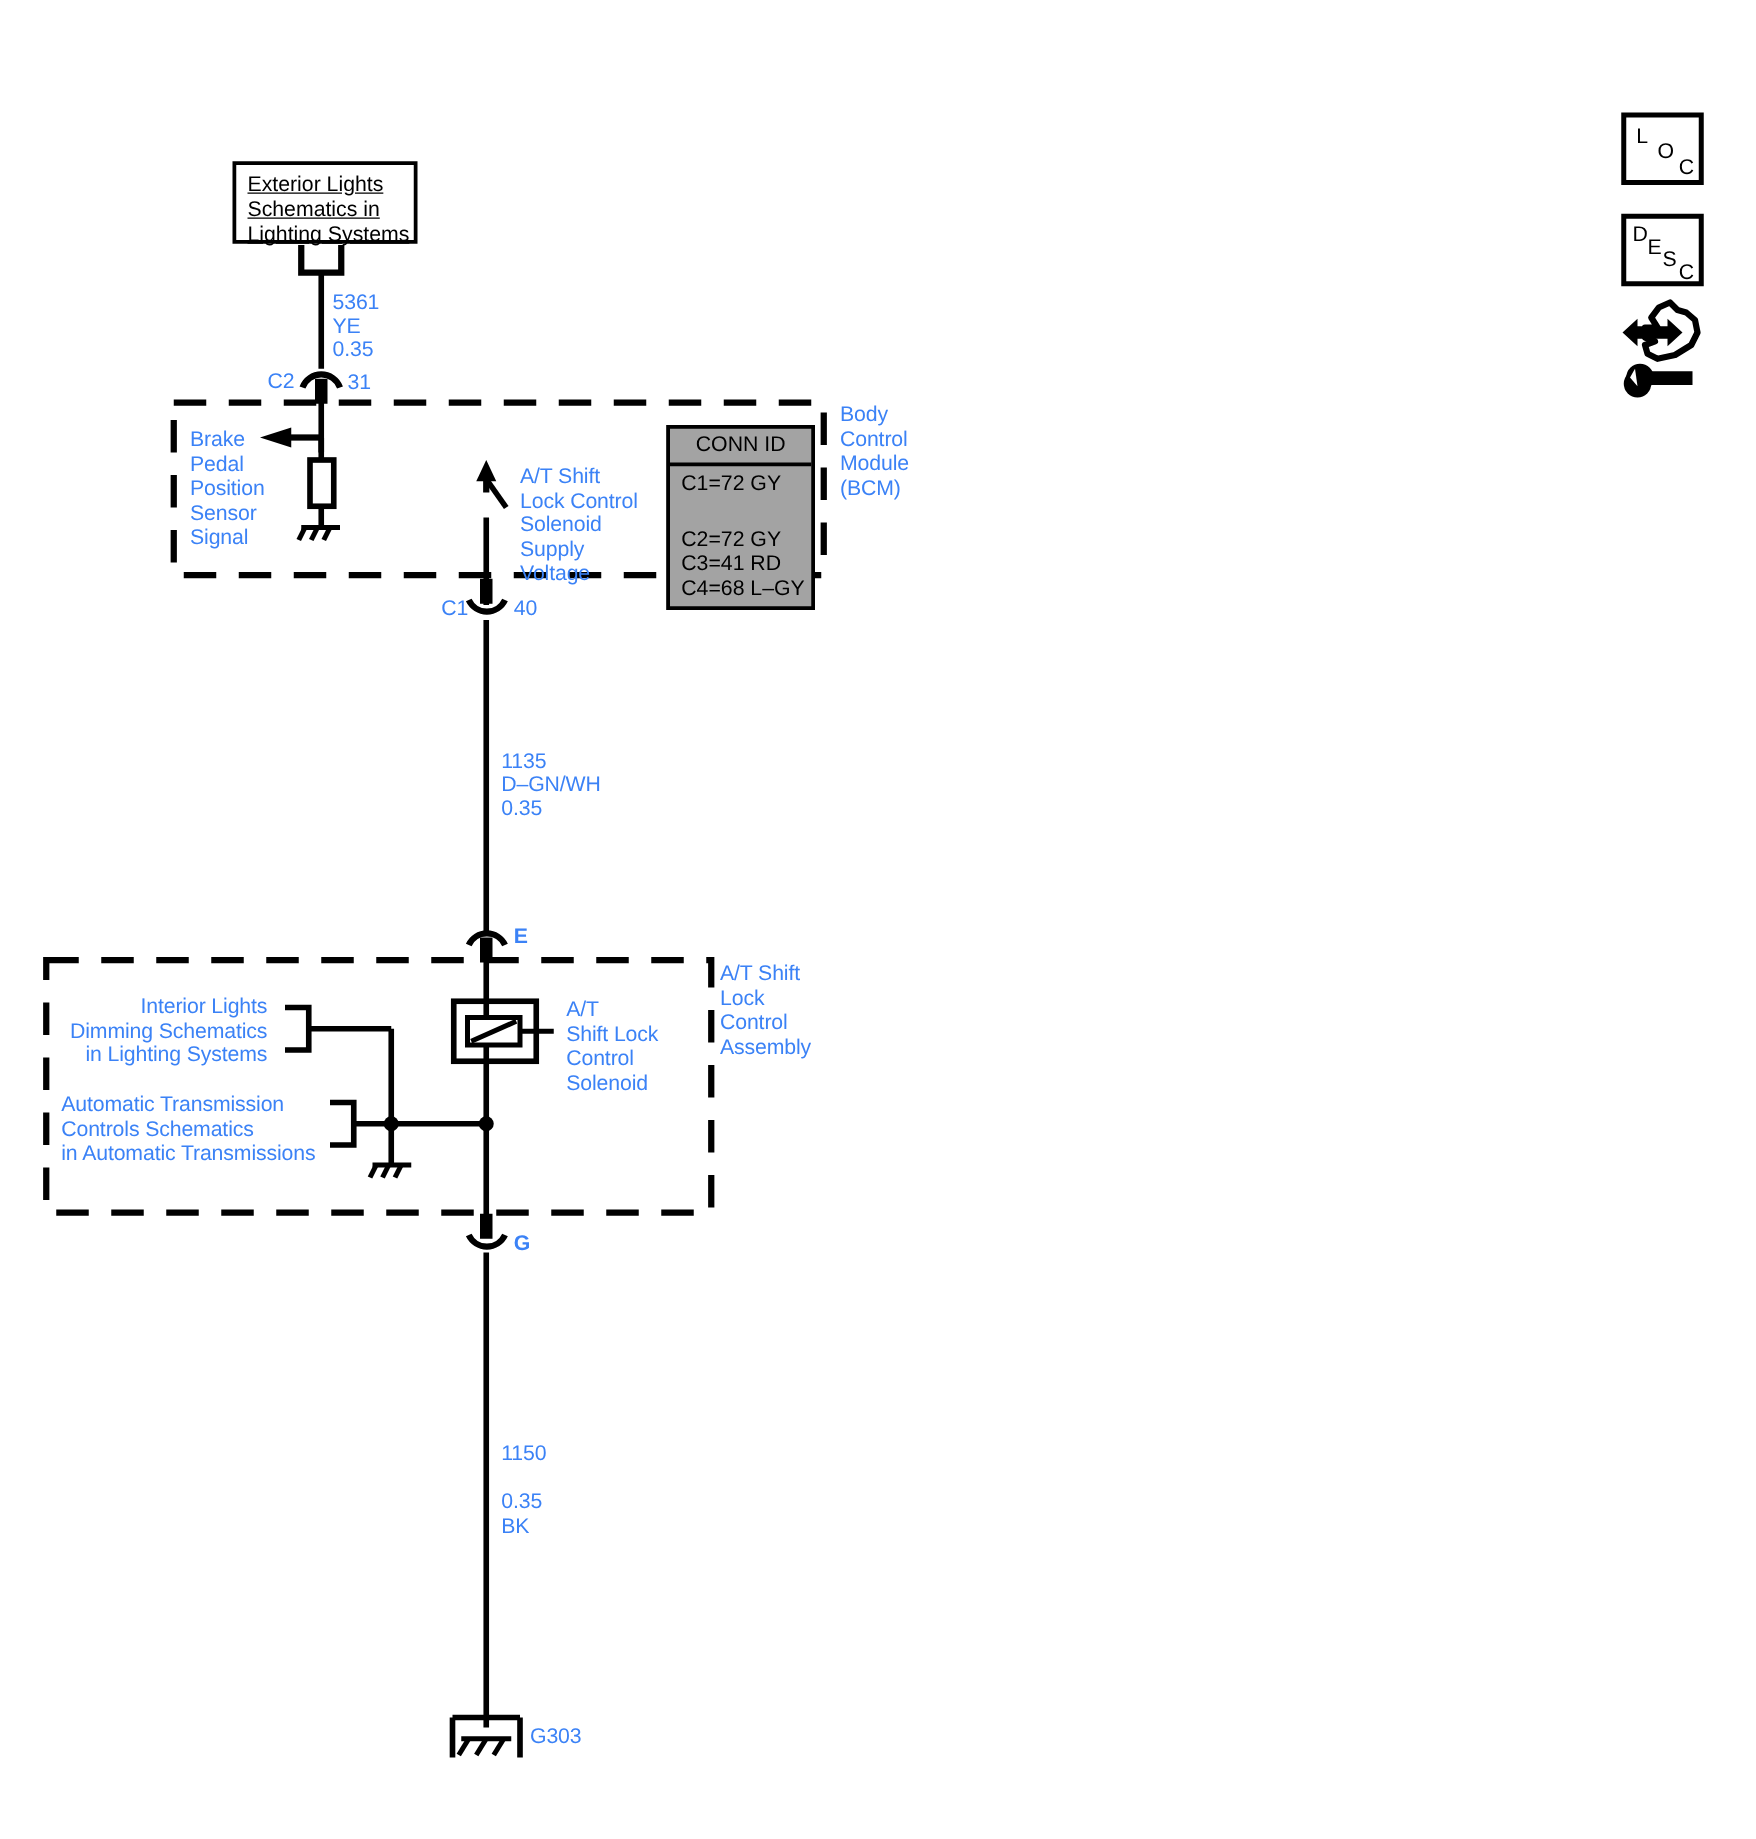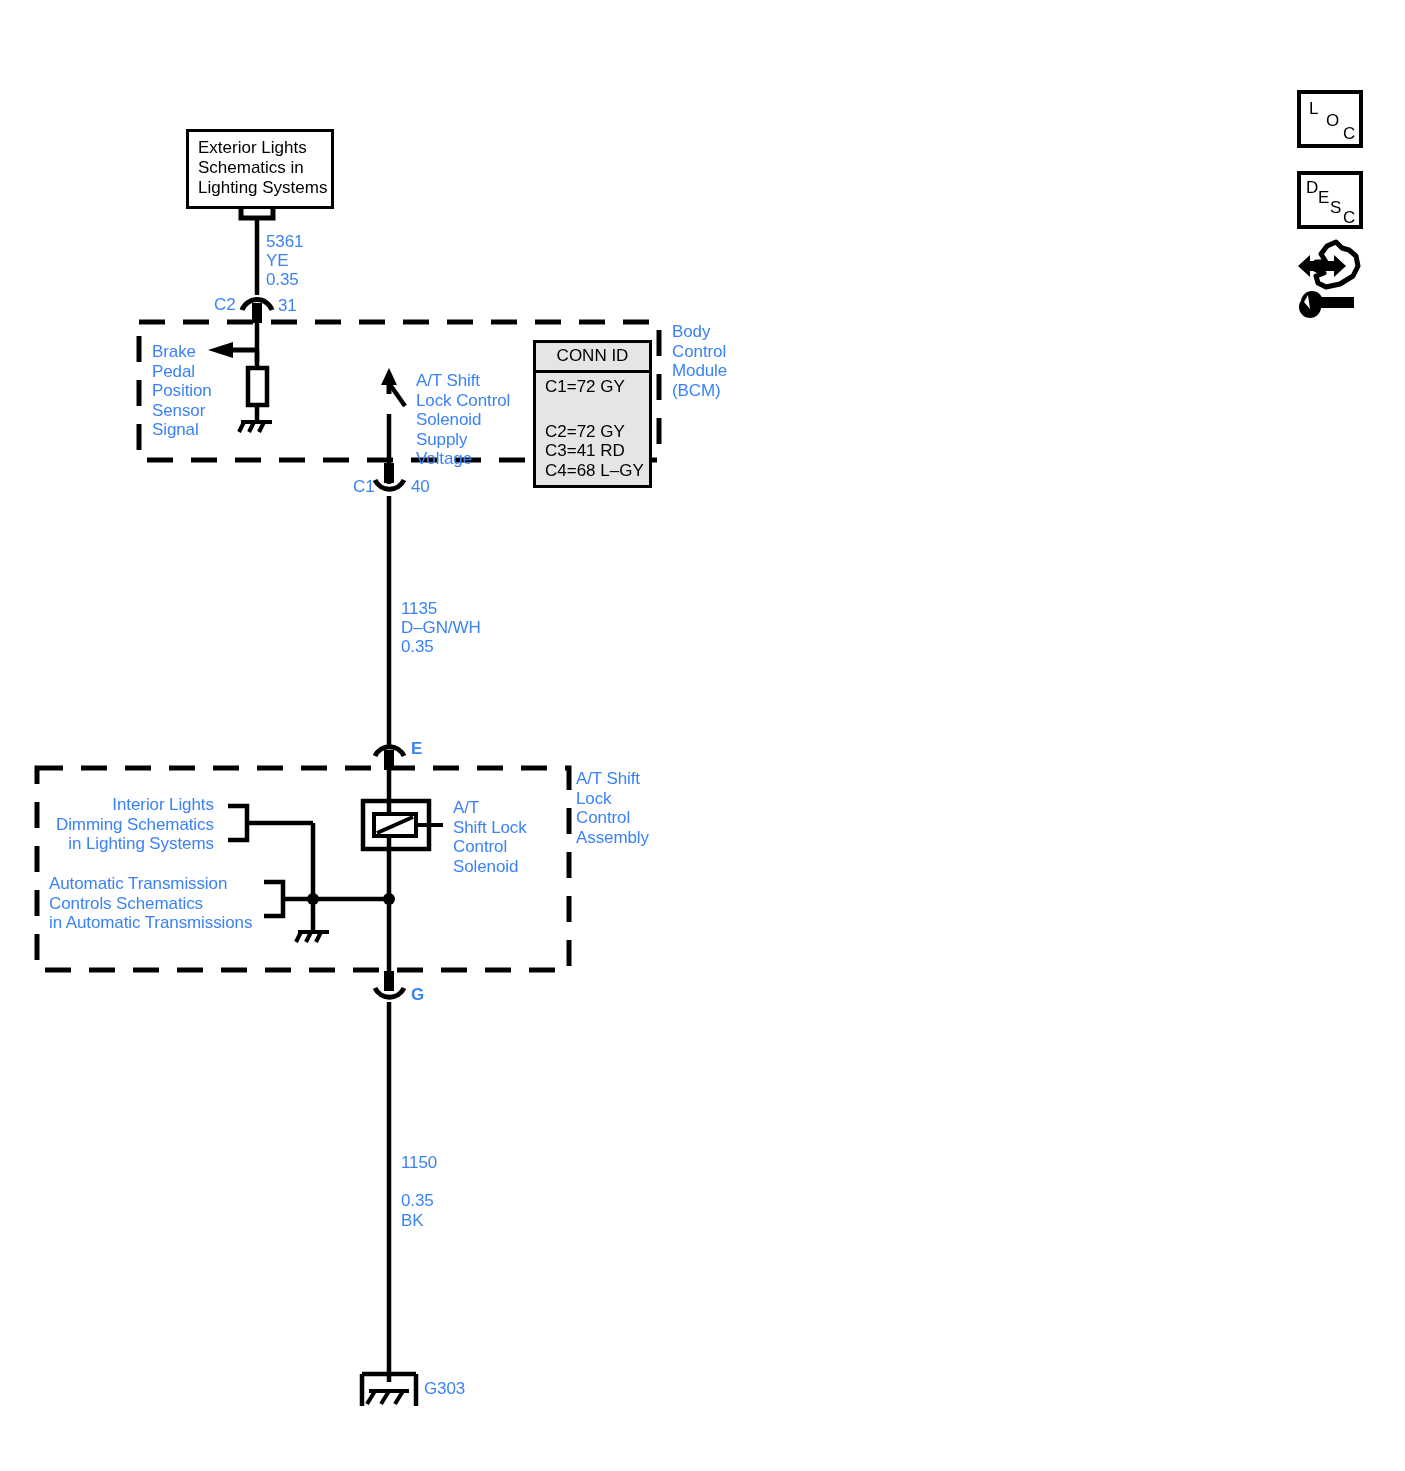--- a/index.html
+++ b/index.html
@@ -36,21 +36,21 @@
     background: #fff;
     box-sizing: border-box;
     padding: 6px 9px 7px 9px;
     font-size: 17px;
     line-height: 20px;
     white-space: pre;
   }
   .conn-table {
     position: absolute;
     border: 3px solid #000;
-    background: #e5e5e5;
+    background: #a3a3a3;
     box-sizing: border-box;
   }
   .conn-head {
     text-align: center;
     font-size: 17px;
     line-height: 20px;
     padding: 3px 10px 4px 10px;
     border-bottom: 3px solid #000;
     white-space: pre;
   }
@@ -195,21 +195,21 @@
     <g>
       <path d="M14 56 a11 11 0 1 0 11 11 l0 0 z" fill="#000"></path>
       <circle cx="16" cy="62" r="11" fill="#000"></circle>
       <path d="M12 55 L8 62 L14 69" fill="#fff"></path>
       <rect x="22" y="57" width="36" height="11" fill="#000"></rect>
     </g>
   </g>
 
 </svg>
 
-<div class="box-label" style="left:186px; top:129px; width:148px; height:80px;">Exterior Lights
+<div class="box-label" style="left:186px; top:129px; width:148px; height:66px;text-decoration:underline;">Exterior Lights
 Schematics in
 Lighting Systems</div>
 
 <div class="txt" style="left:266px; top:232px;">5361</div>
 <div class="txt" style="left:266px; top:251px;">YE</div>
 <div class="txt" style="left:266px; top:270px;">0.35</div>
 
 <div class="txt" style="left:214px; top:295px;">C2</div>
 <div class="txt" style="left:278px; top:296px;text-align:center;">31</div>
 

